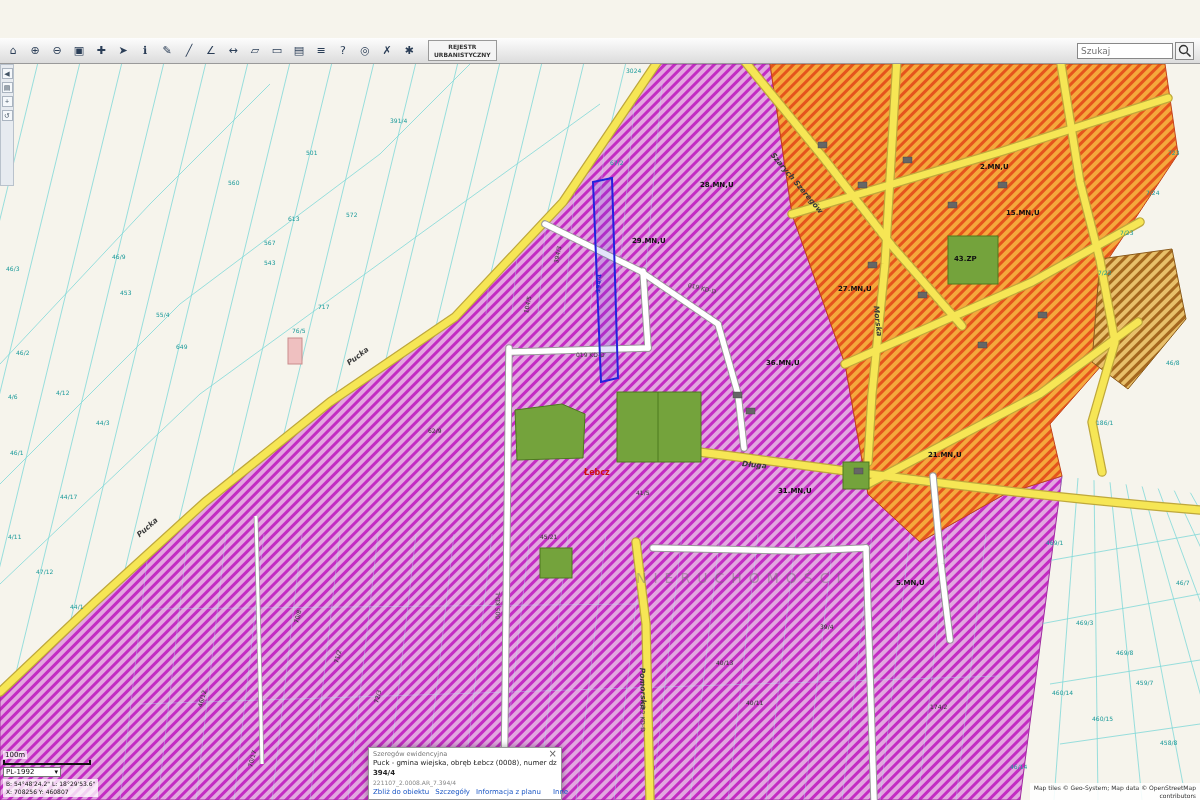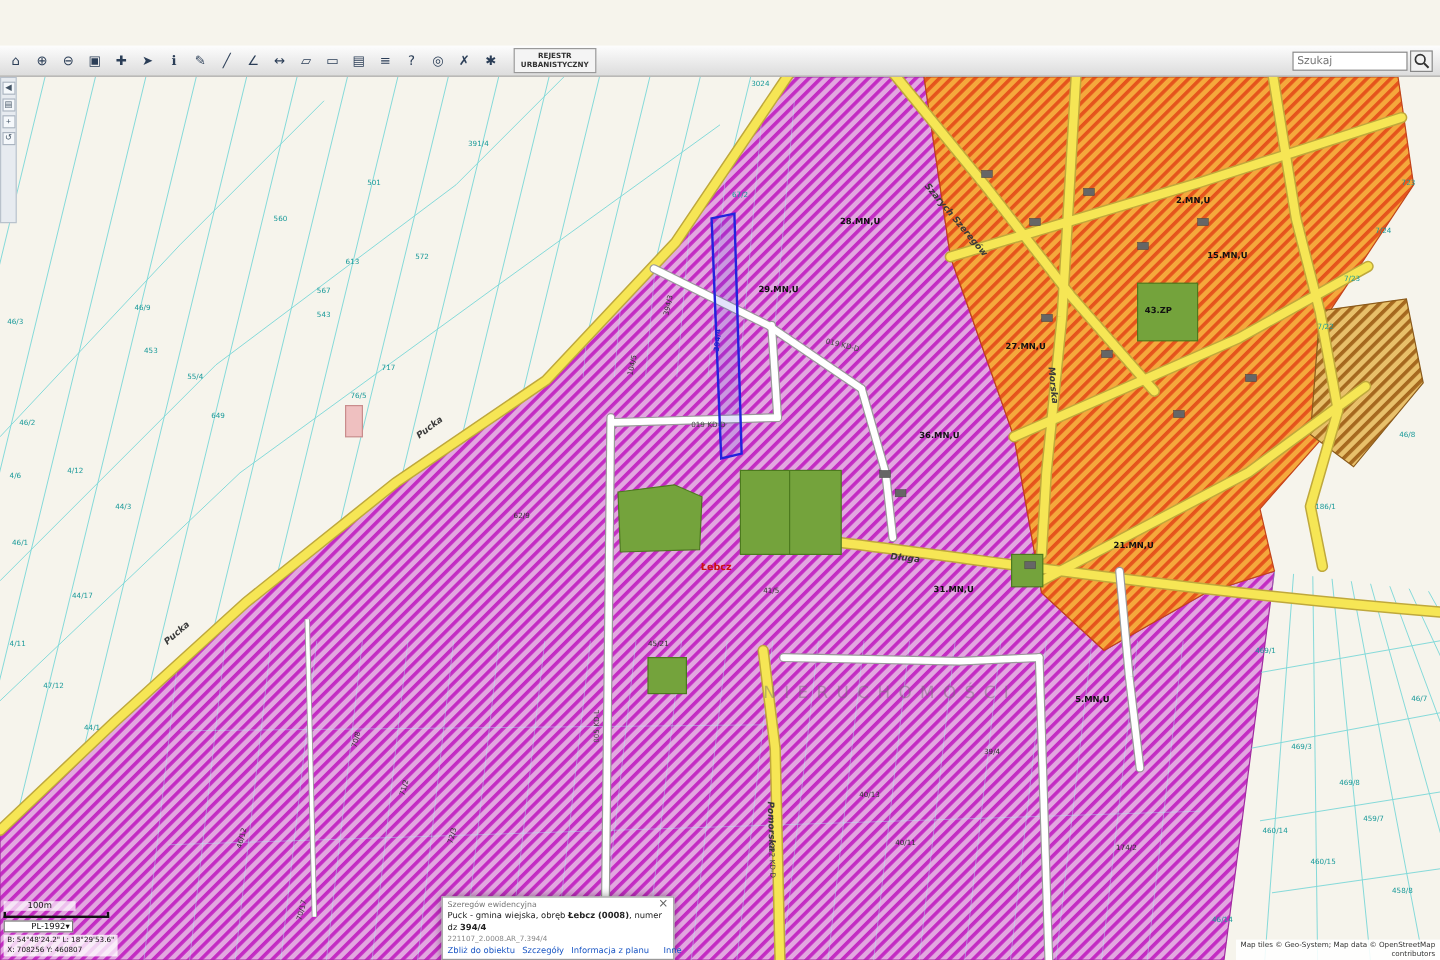--- a/index.html
+++ b/index.html
@@ -62,24 +62,24 @@
     color:rgba(110,110,110,0.20); letter-spacing:2px; pointer-events:none; }
   .wm-sub { position:absolute; left:636px; top:506px; font-size:14px; letter-spacing:7px;
     color:rgba(110,110,110,0.45); pointer-events:none; }
 
   .lstrip { position:absolute; left:0; top:0; width:14px; height:122px; background:#e7ebf0;
     border:1px solid #b9c2cc; display:flex; flex-direction:column; align-items:center; gap:3px; padding-top:3px; }
   .ls-btn { width:11px; height:11px; font-size:7px; line-height:1; border:1px solid #aab4c0; background:#f5f8fb;
     color:#456; cursor:pointer; padding:0; }
 
   .status { position:absolute; left:3px; bottom:3px; font-size:6px; color:#111; width:180px; }
-  .scale-label { font-size:7px; background:rgba(255,255,255,.7); padding:0 20px; }
+  .scale-label { font-size:7px; background:rgba(255,255,255,.7); padding:0 2px; }
   .scale-line { width:88px; height:5px; border-bottom:2px solid #111; border-left:2px solid #111; border-right:2px solid #111; margin:1px 0 2px 0; }
   .crs { background:#fff; border:1px solid #777; width:58px; font-size:7px; padding:0 2px; margin:2px 0;
-    display:flex; justify-content:flex-end; cursor:pointer; }
+    display:flex; justify-content:space-between; cursor:pointer; }
   .coords { background:rgba(255,255,255,.78); padding:1px 3px; line-height:1.3; display:inline-block; }
 
   .popup { position:absolute; left:368px; bottom:0; width:194px; background:#fff; border:1px solid #999;
     box-shadow:0 0 7px rgba(0,0,0,.4); font-size:7px; padding:2px 4px 3px 4px; }
   .popup-head { display:flex; justify-content:space-between; align-items:center; color:#777; font-size:6.5px; }
   .close { cursor:pointer; font-size:10px; color:#666; line-height:0.8; }
   .popup-body { line-height:1.35; color:#222; margin-top:1px; }
   .popup-id { color:#888; font-size:6px; margin:1px 0 2px 0; }
   .popup-links { display:flex; gap:6px; color:#1a56c4; align-items:center; }
   .plink { white-space:nowrap; cursor:pointer; }
@@ -436,21 +436,21 @@
         <div>B: 54°48'24.2"  L: 18°29'53.6"</div>
         <div>X: 708256   Y: 460807</div>
       </div>
     </div>
 
     <div class="popup">
       <div class="popup-head">
         <span>Szeregów ewidencyjna</span>
         <span class="close">×</span>
       </div>
-      <div class="popup-body"><span style="font-weight: normal;">Puck - gmina wiejska</span><span>, obręb </span><span style="font-weight: bold;">Łebcz (0008)</span><span>, numer dz </span><span style="font-weight: bold;">394/4</span></div>
+      <div class="popup-body"><span style="font-weight: normal;">Puck - gmina wiejska</span><span>, obręb </span><span style="font-weight: normal;">Łebcz (0008)</span><span>, numer dz </span><span style="font-weight: bold;">394/4</span></div>
       <div class="popup-id">221107_2.0008.AR_7.394/4</div>
       <div class="popup-links">
           <span class="plink">Zbliż do obiektu</span>
           <span class="plink">Szczegóły</span>
           <span class="plink">Informacja z planu</span>
           <span class="gdot"></span>
           <span class="plink">Inne</span>
         </div>
     </div>
 

